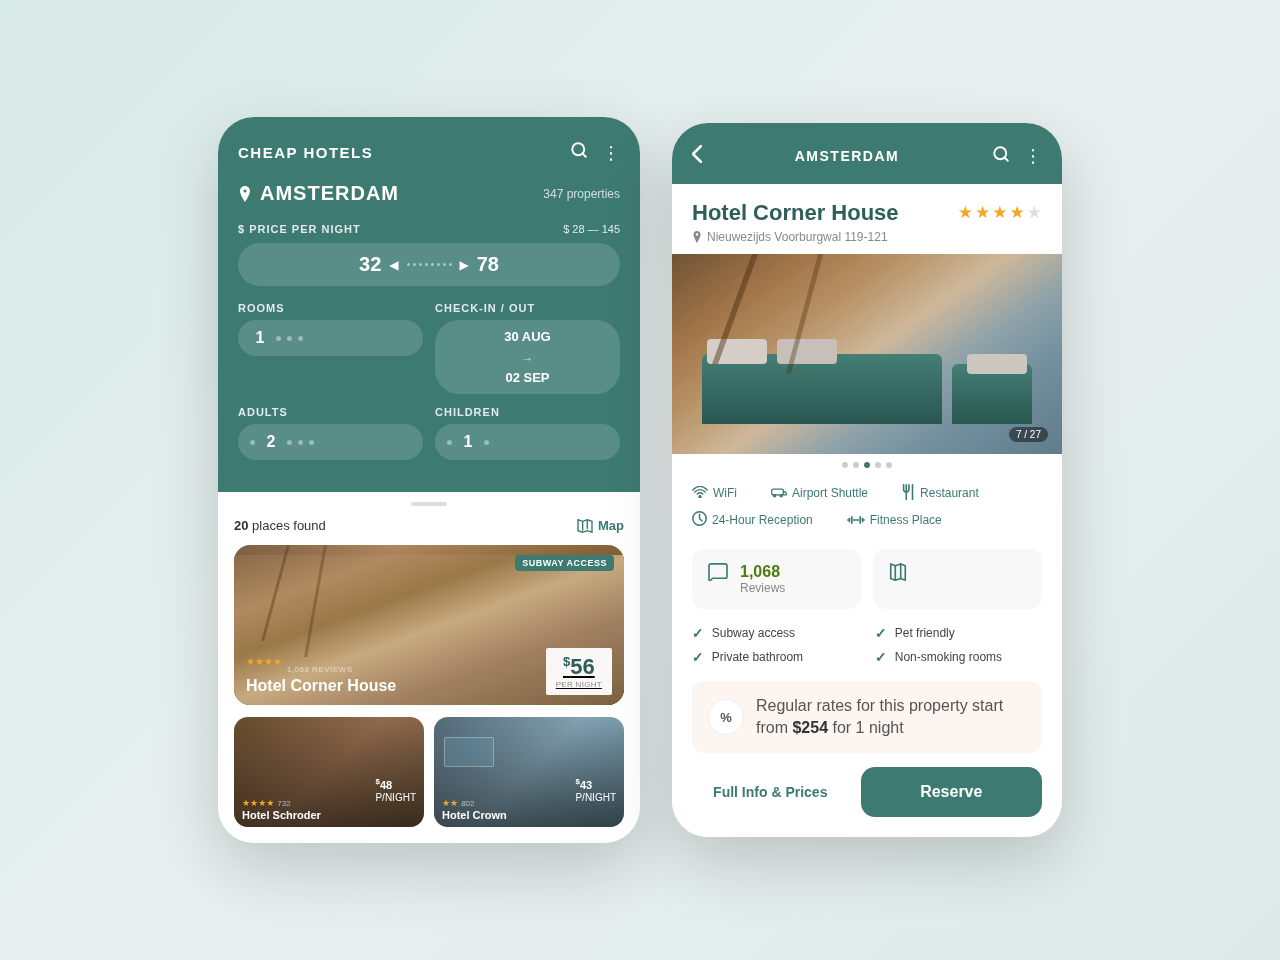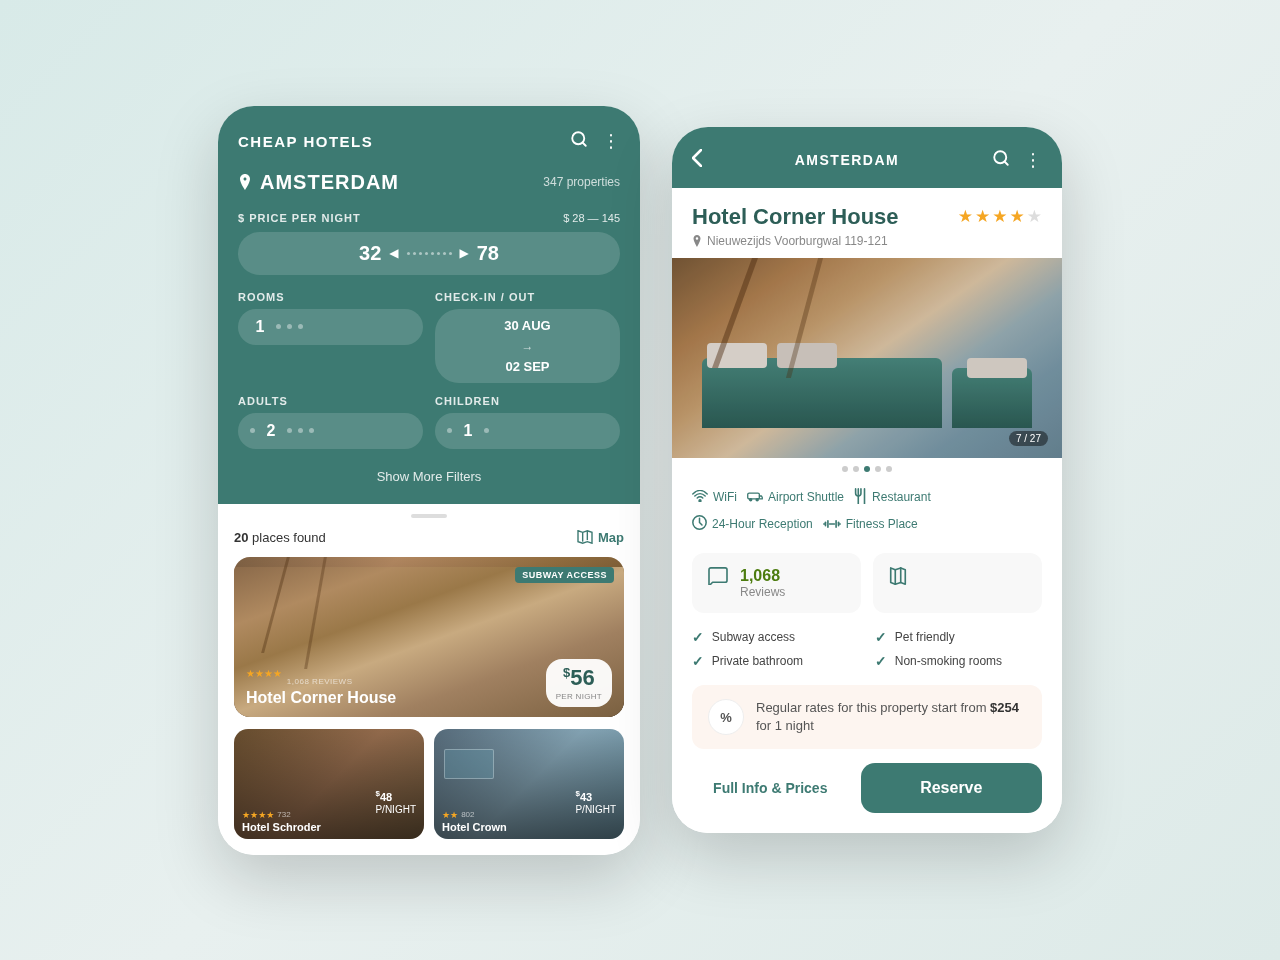--- a/index.html
+++ b/index.html
@@ -291,23 +291,24 @@
     .stars-yellow { color: #f5a623; font-size: 10px; }
 
     .hotel-name-card {
       color: #fff;
       font-size: 16px;
       font-weight: 700;
     }
 
     .price-box {
       background: rgba(255,255,255,0.95);
-      border-radius: 16px;
+      border-radius: 2px;
       padding: 6px 10px;
       text-align: center;
+      text-decoration: underline;
     }
 
     .price-amount {
       font-size: 22px;
       font-weight: 800;
       color: #2d5e57;
     }
 
     .price-amount sup {
       font-size: 13px;
@@ -502,21 +503,21 @@
     }
 
     .photo-dot.active { background: #3d7a72; }
 
     .amenities-section {
       padding: 8px 20px 12px;
     }
 
     .amenities-row {
       display: flex;
-      gap: 10px;
+      gap: 34px;
       align-items: center;
       margin-bottom: 8px;
       flex-wrap: wrap;
     }
 
     .amenity-item {
       display: flex;
       align-items: center;
       gap: 5px;
       color: #3d7a72;
@@ -600,21 +601,21 @@
       align-items: center;
       justify-content: center;
       font-size: 13px;
       font-weight: 700;
       color: #555;
       flex-shrink: 0;
       border: 1px solid #eee;
     }
 
     .promo-text {
-      font-size: 13px;
+      font-size: 16px;
       color: #555;
       line-height: 1.4;
     }
 
     .promo-price {
       font-weight: 700;
       color: #333;
     }
 
     .action-row {
@@ -738,21 +739,20 @@
       <div class="filter-col">
         <div class="filter-col-label">CHILDREN</div>
         <div class="stepper-box">
           <div class="stepper-dot"></div>
           <span class="stepper-value">1</span>
           <div class="stepper-dot"></div>
         </div>
       </div>
     </div>
 
-    <div class="show-more">Show More Filters</div>
   </div>
 
   <div class="phone-white">
     <div class="drag-handle"></div>
     <div class="results-row">
       <span class="results-count">
         <strong>20</strong> places found
       </span>
       <div class="map-link">
         <svg width="16" height="14" viewBox="0 0 20 18" fill="none" stroke="#3d7a72" stroke-width="1.8">

